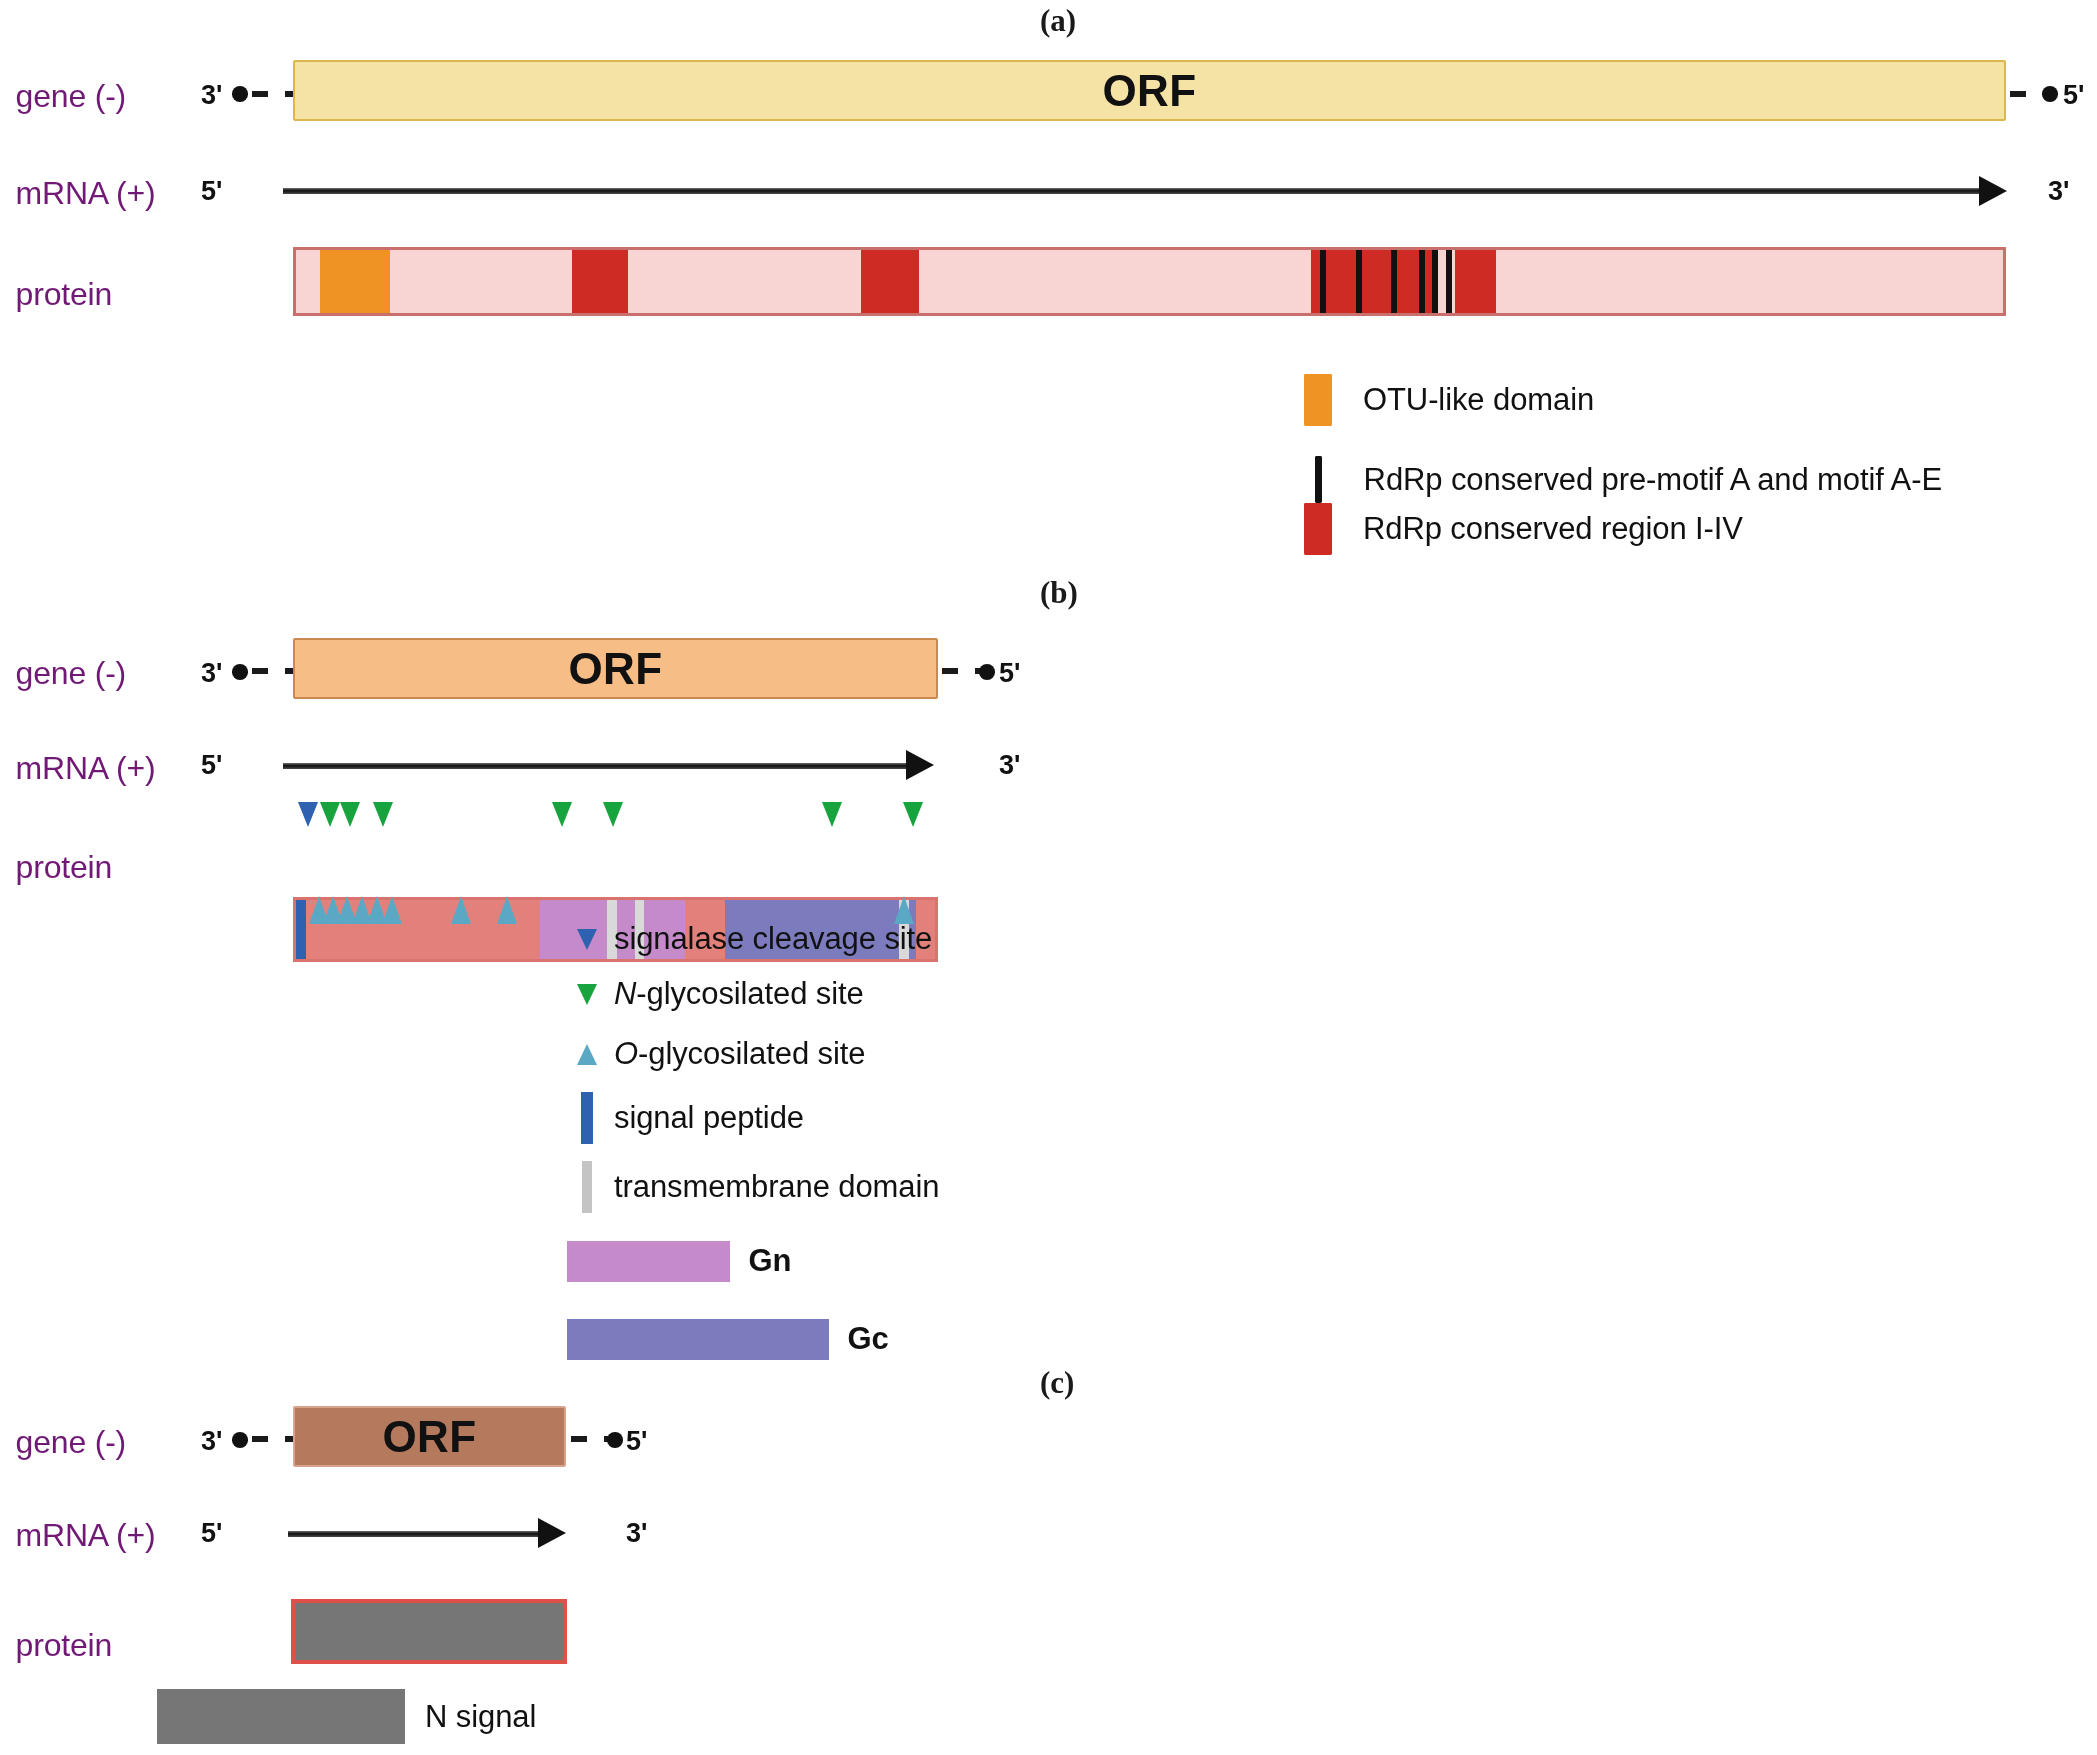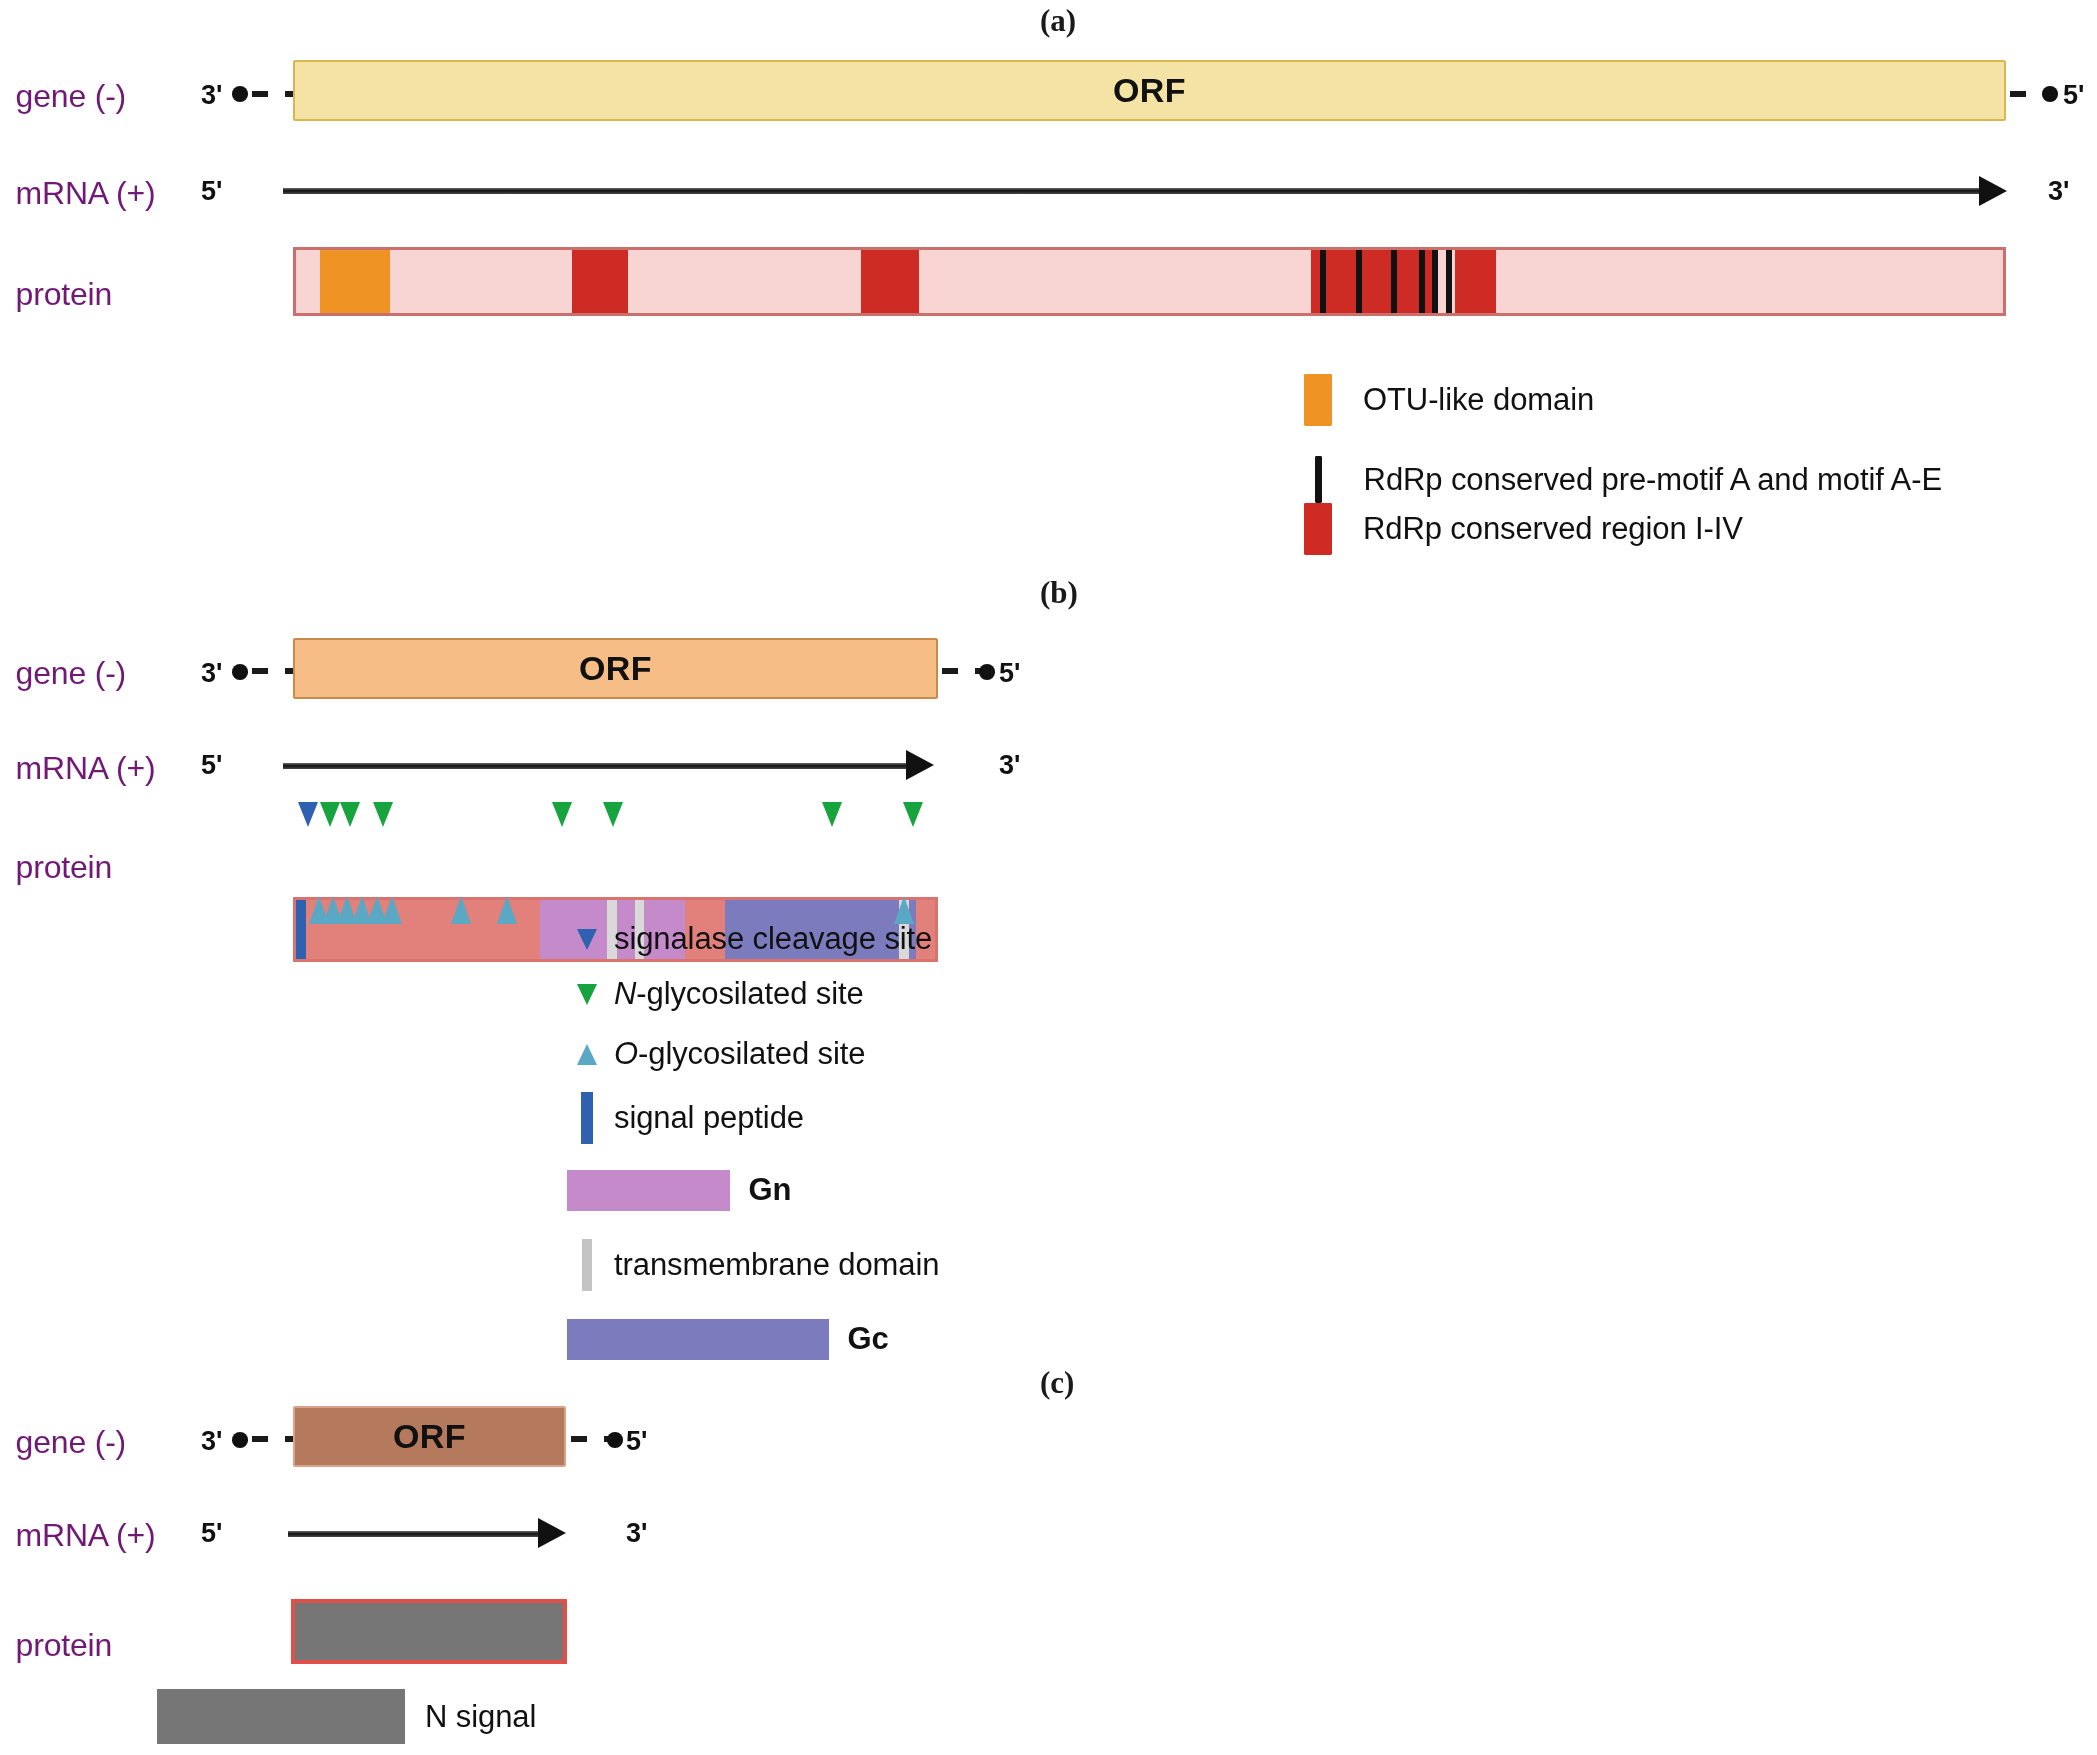--- a/index.html
+++ b/index.html
@@ -44,21 +44,21 @@
 
   
   .gene-bar {
     box-sizing: border-box;
     border-radius: 2.1px;
     display: flex;
     align-items: center;
     justify-content: center;
   }
   .gene-bar .orf-text {
-    font-size: 34px;
+    font-size: 44px;
     font-weight: 700;
     color: #111;
     letter-spacing: 0.4px;
   }
 
   
   .dash-line {
     height: 6.4px;
     background-image: repeating-linear-gradient(
       to right,
@@ -248,29 +248,29 @@
         <div class="tri-up" style="border-bottom:21px solid #5ba8c4;"></div>
       </div>
       <div class="legend-text" style="margin-left:7px;"><span class="it">O</span><span>-glycosilated site</span></div>
     </div>
     <div class="legend-row" style="height:67px;">
       <div style="width:40px; display:flex; justify-content:center;">
         <div style="width:12px; height:52px; background:#2e62b0;"></div>
       </div>
       <div class="legend-text" style="margin-left:7px;">signal peptide</div>
     </div>
+    <div class="legend-row" style="height:71px;">
+      <div style="width:40px; display:flex; justify-content:center;">
+        <div style="width:10px; height:52px; background:#c4c4c4;"></div>
+      </div>
+      <div class="legend-text" style="margin-left:7px;">transmembrane domain</div>
+    </div>
     <div class="legend-row" style="height:78px;">
       <div style="width:163px; height:41px; background:#c48ac9;"></div>
       <div class="legend-text" style="margin-left:18.4px; font-weight:700;">Gn</div>
-    </div>
-    <div class="legend-row" style="height:71px;">
-      <div style="width:40px; display:flex; justify-content:center;">
-        <div style="width:10px; height:52px; background:#c4c4c4;"></div>
-      </div>
-      <div class="legend-text" style="margin-left:7px;">transmembrane domain</div>
     </div>
     <div class="legend-row" style="height:78px;">
       <div style="width:262px; height:41px; background:#7b7bbe;"></div>
       <div class="legend-text" style="margin-left:18.4px; font-weight:700;">Gc</div>
     </div>
   </div>
 
   <div class="abs panel-label" style="left:1040px; top:1365px;">(c)</div>
 
   <div class="abs row-label" style="left:15.6px; top:1424px;">gene (-)</div>

